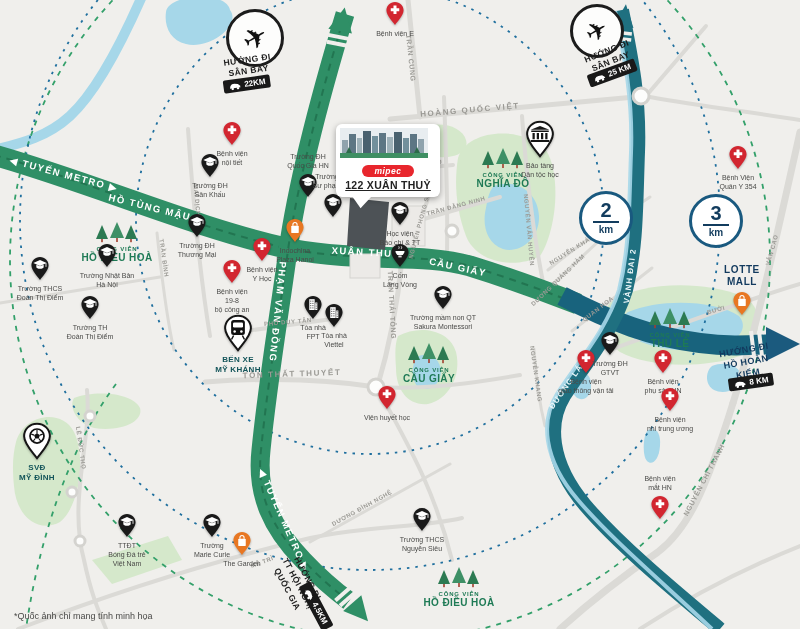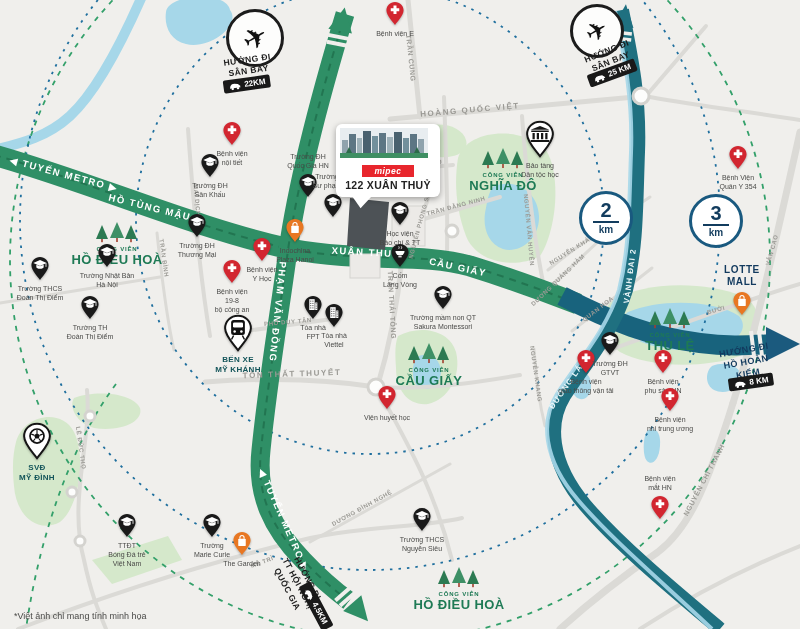--- a/index.html
+++ b/index.html
@@ -21,21 +21,21 @@
   .plabel{position:absolute;left:0;transform:translateX(-50%);width:120px;text-align:center;
           font-size:7px;line-height:1.3;color:#4a4a48;white-space:pre-line;}
   .plabel.strong{color:#14555a;font-weight:bold;font-size:8px;letter-spacing:.3px;}
   .plabel.lotte{color:#123a5e;font-weight:bold;font-size:10px;letter-spacing:.6px;line-height:1.2;}
   
   .park{position:absolute;width:0;height:0;z-index:2;}
   .park .trees{position:absolute;left:0;bottom:0;transform:translateX(-50%);}
   .park .pklabel{position:absolute;left:0;top:2px;transform:translateX(-50%);
                  text-align:center;color:#1e7a55;width:110px;}
   .pklabel .s1{display:block;font-size:6px;letter-spacing:.8px;font-weight:bold;}
-  .pklabel .s2{display:block;font-size:13px;font-weight:bold;white-space:pre;letter-spacing:.4px;}
+  .pklabel .s2{display:block;font-size:10px;font-weight:bold;white-space:pre;letter-spacing:.4px;}
   
   .kmc{position:absolute;width:48px;height:48px;border:3px solid #19597f;background:#fff;
        border-radius:50%;transform:translate(-50%,-50%);display:flex;flex-direction:column;
        align-items:center;justify-content:center;color:#123c5e;z-index:4;}
   .kmc .v{font-size:20px;font-weight:bold;line-height:1;border-bottom:2px solid #123c5e;padding:0 7px 1px;}
   .kmc .u{font-size:10px;font-weight:bold;line-height:1.3;}
   
   .plane{position:absolute;border:3px solid #1c1c1c;background:#fdfdfc;border-radius:50%;
          transform:translate(-50%,-50%);display:flex;align-items:center;justify-content:center;
          color:#111;z-index:4;}
@@ -46,22 +46,22 @@
   .kmbadge{position:absolute;background:#191919;color:#fff;font-size:8px;font-weight:bold;
            padding:2px 5px;border-radius:2px;display:flex;align-items:center;gap:3px;
            white-space:nowrap;z-index:4;}
   
   .callout{position:absolute;left:336px;top:124px;width:96px;background:#fff;border-radius:6px;
            box-shadow:0 2px 6px rgba(0,0,0,.35);padding:4px 4px 6px;z-index:6;}
   .callout .tail{position:absolute;left:18px;bottom:-7px;width:15px;height:15px;background:#fff;
                  transform:rotate(55deg) skew(12deg);z-index:-1;}
   .brandrow{display:flex;justify-content:center;margin:3px 0 2px;}
   .brand{background:#e8262d;color:#fff;font-size:8.5px;font-style:italic;font-weight:bold;
-         padding:1px 12px;border-radius:0;letter-spacing:.5px;}
-  .ctitle{text-align:center;font-size:10.5px;font-weight:bold;color:#222;letter-spacing:.3px;white-space:nowrap;}
+         padding:1px 12px;border-radius:6px;letter-spacing:.5px;}
+  .ctitle{text-align:center;font-size:10.5px;font-weight:bold;color:#222;letter-spacing:.3px;white-space:nowrap;text-decoration:underline;}
   .note{position:absolute;left:14px;bottom:8px;font-size:9px;color:#4a4a48;z-index:5;}
 </style>
 </head>
 <body>
 
 <div id="map">
 
   <svg width="0" height="0" style="position:absolute" aria-hidden="true">
     <defs>
       <path id="drop" d="M12,1.2 C17.9,1.2 22.3,5.6 22.3,11.2 C22.3,17.6 14.8,24.6 12,28.8 C9.2,24.6 1.7,17.6 1.7,11.2 C1.7,5.6 6.1,1.2 12,1.2 Z"></path>
@@ -614,14 +614,14 @@
       <polygon points="6,25 9,19 12,25" fill="#2c6b4a"></polygon>
         <polygon points="74,25 77,19 80,25" fill="#2c6b4a"></polygon>
     </svg>
     <div class="brandrow">
         <span class="brand">mipec</span>
       </div>
     <div class="ctitle">122 XUÂN THUỶ</div>
     <div class="tail"></div>
   </div>
 
-  <div class="note">*Việt ảnh chỉ mang tính minh họa</div>
+  <div class="note">*Quốc ảnh chỉ mang tính minh họa</div>
 </div>
 
 </body></html>

